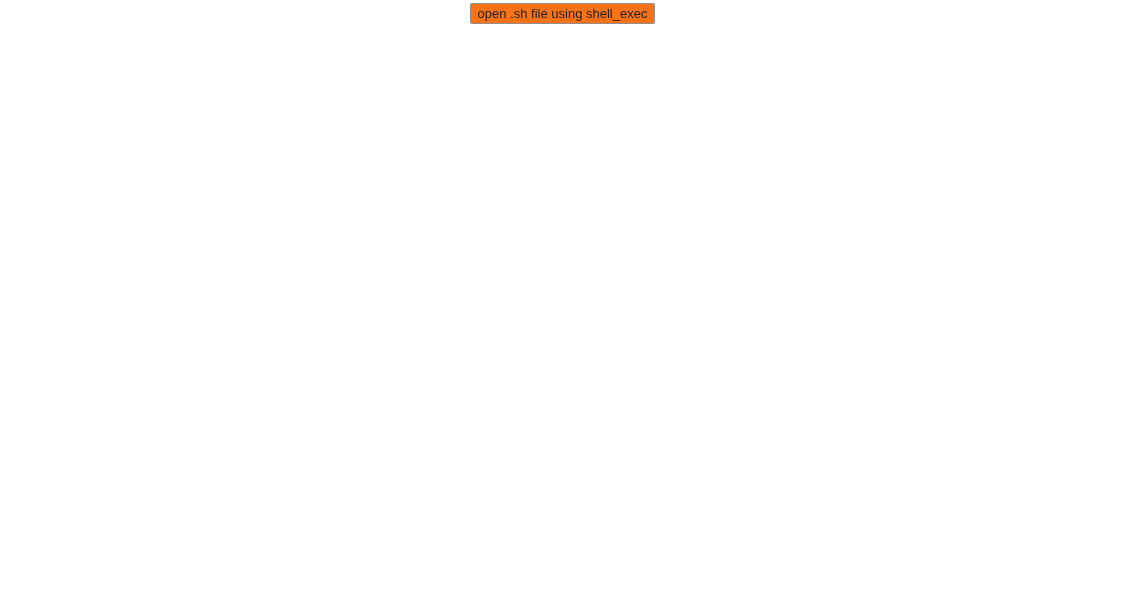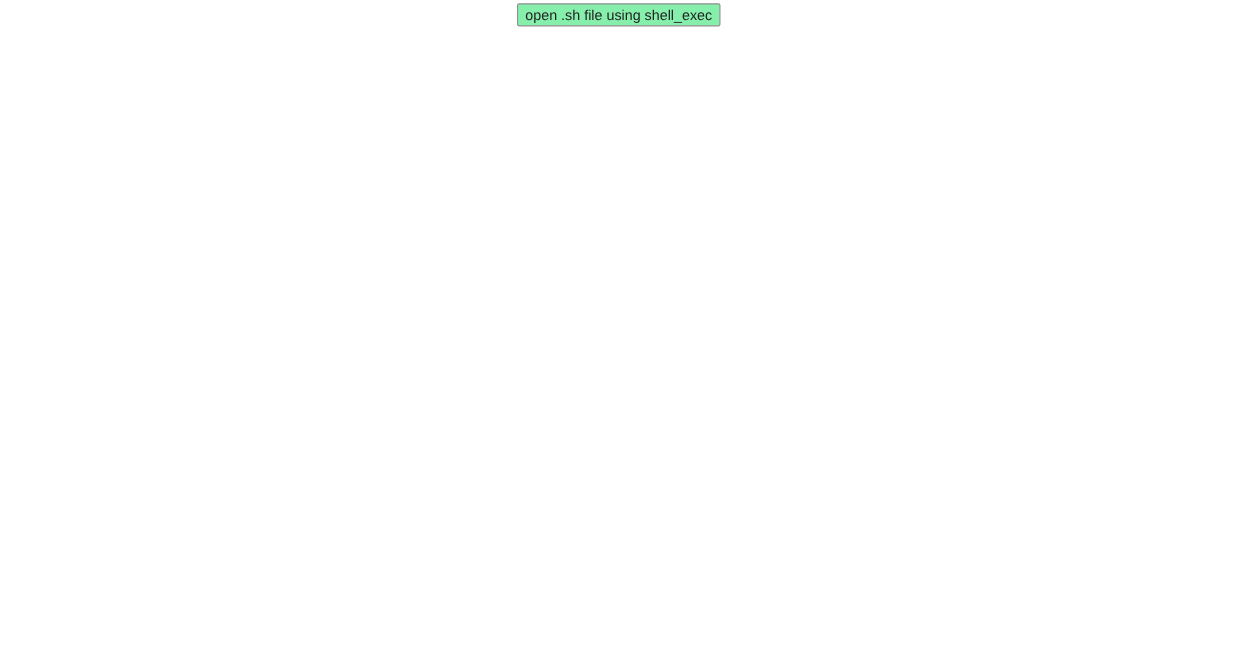--- a/index.html
+++ b/index.html
@@ -14,21 +14,21 @@
       font-family: Arial, sans-serif;
       display: flex;
       justify-content: center;
       align-items: flex-start;
       padding-top: 3px;
     }
     .action-button {
       font-family: Arial, sans-serif;
       font-size: 13px;
       color: #222;
-      background: #86efac;
+      background: #f97316;
       border: 1px solid #8f8f8f;
       border-radius: 2px;
       padding: 1px 7px;
       line-height: 17px;
       cursor: pointer;
       text-align: center;
     }
   </style>
 </head>
 <body>

